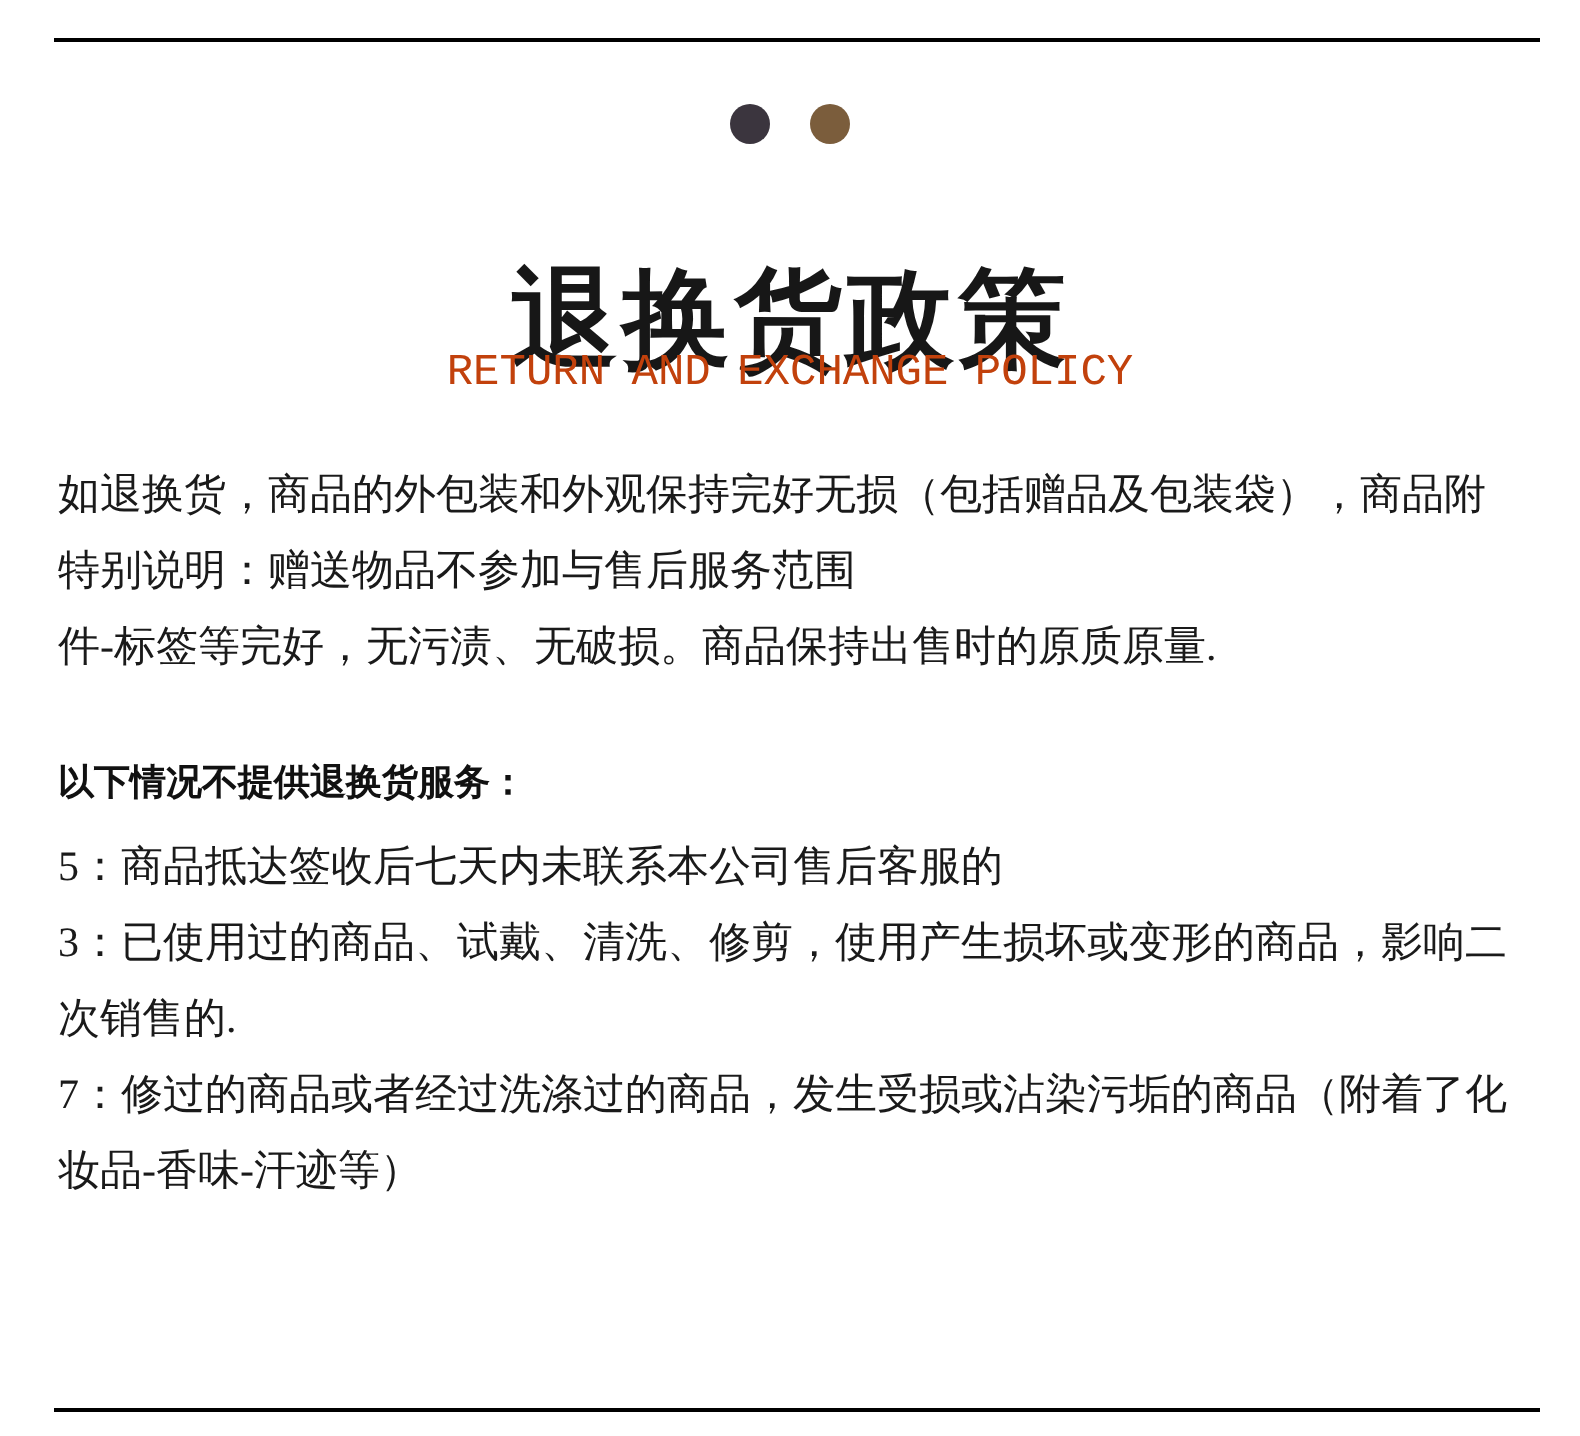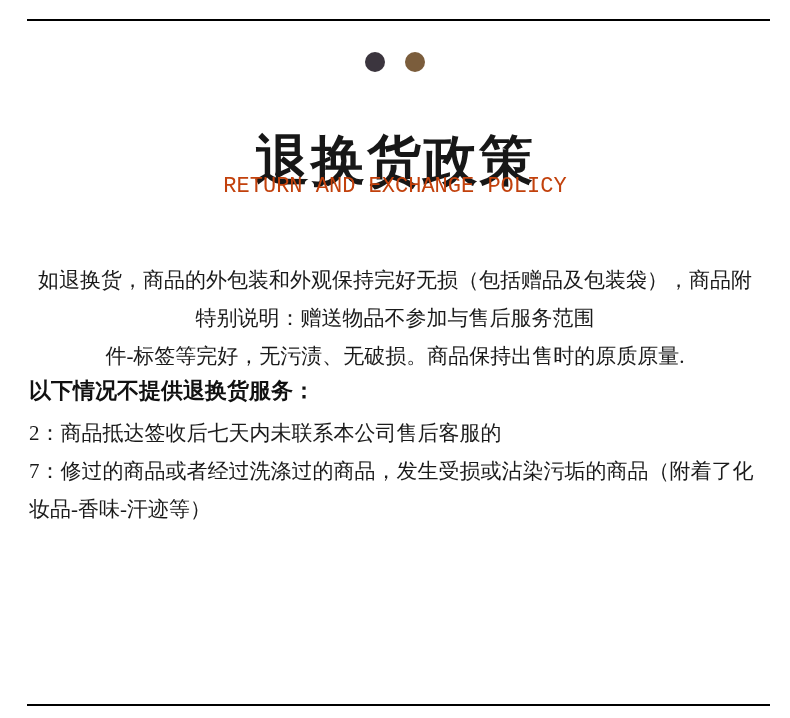--- a/index.html
+++ b/index.html
@@ -50,38 +50,37 @@
     font-family: "Liberation Mono", "DejaVu Sans Mono", monospace;
     font-size: 22px;
     line-height: 26px;
     color: #c2410c;
   }
   .intro {
     position: absolute;
     top: 228px;
     left: 29px;
     width: 732px;
-    text-align: center;
+    text-align: left;
     font-size: 21px;
     line-height: 38px;
-    margin-top: 33px;
   }
   .exclusions {
     position: absolute;
     top: 372px;
     left: 29px;
     width: 734px;
     font-size: 21px;
     line-height: 38px;
     text-align: left;
   }
   .exclusions-heading {
     font-family: Liberation Serif, serif;
     font-weight: bold;
-    font-size: 22px;
+    font-size: 18px;
     line-height: 38px;
     margin-bottom: 4px;
     color: #111111;
   }
 </style>
 </head>
 <body>
 
 <div class="page">
 
@@ -97,19 +96,20 @@
   <div class="subtitle">RETURN AND EXCHANGE POLICY</div>
 
   <div class="intro">
     <div>如退换货，商品的外包装和外观保持完好无损（包括赠品及包装袋），商品附</div>
     <div>特别说明：赠送物品不参加与售后服务范围</div>
     <div>件-标签等完好，无污渍、无破损。商品保持出售时的原质原量.</div>
   </div>
 
   <div class="exclusions">
     <div class="exclusions-heading">以下情况不提供退换货服务：</div>
-    <div>2：商品抵达签收后七天内未联系本公司售后客服的</div>
+    <div>5：商品抵达签收后七天内未联系本公司售后客服的</div>
+    <div>3：已使用过的商品、试戴、清洗、修剪，使用产生损坏或变形的商品，影响二次销售的.</div>
     <div>7：修过的商品或者经过洗涤过的商品，发生受损或沾染污垢的商品（附着了化妆品-香味-汗迹等）</div>
   </div>
 
   <div class="divider divider-bottom"></div>
 
 </div>
 
 </body></html>

